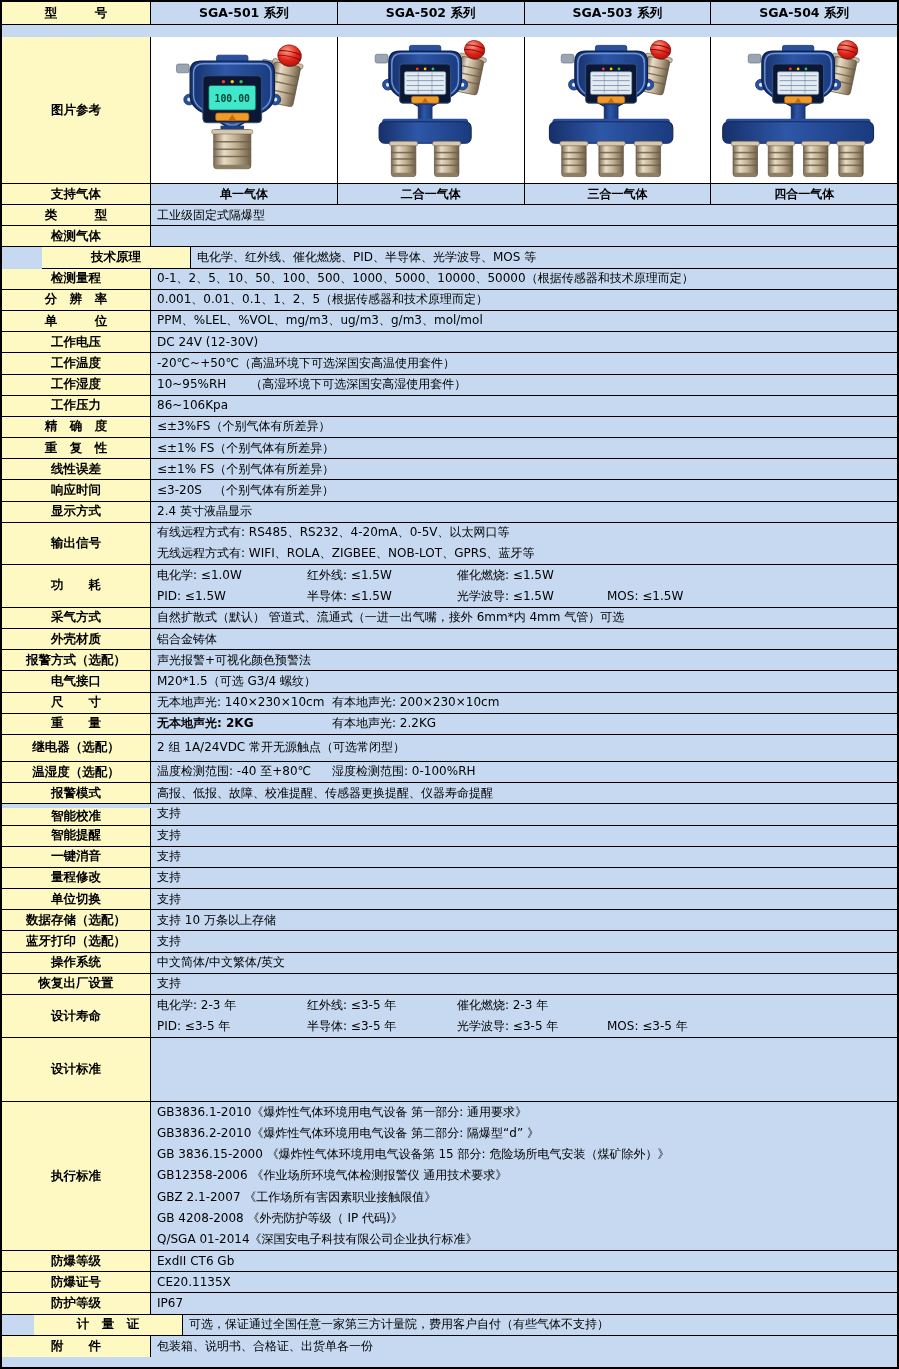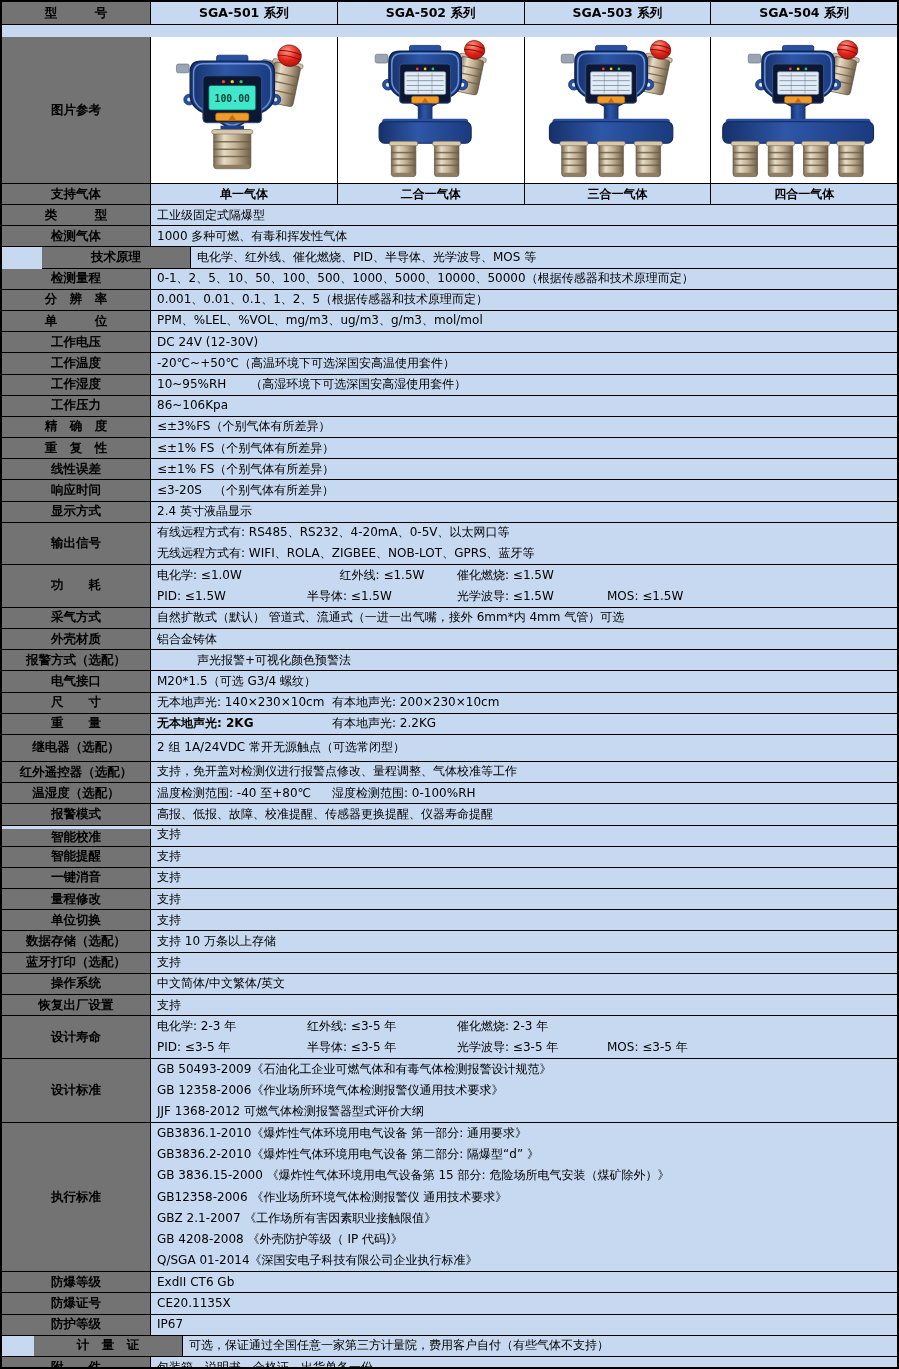--- a/index.html
+++ b/index.html
@@ -6,21 +6,21 @@
   .sheet{
     width:899px;height:1369px;box-sizing:border-box;
     border:2px solid #000;background:#C6D9F1;
     display:flex;flex-direction:column;
     font-family:"DejaVu Sans","Liberation Sans",sans-serif;
     color:#000;overflow:hidden;
   }
   .row{display:flex;border-bottom:1.5px solid #000;flex:0 0 auto;box-sizing:border-box;min-height:0;}
   .row:last-child{border-bottom:none;}
   .lcell{
-    flex:0 0 149px;max-width:149px;background:#737373;border-right:1.8px solid #000;
+    flex:0 0 149px;max-width:149px;background:#fef9c3;border-right:1.8px solid #000;
     display:flex;align-items:center;justify-content:center;
     font-weight:bold;font-size:12.5px;text-align:center;
     box-sizing:border-box;white-space:nowrap;overflow:hidden;
   }
   .vcell{flex:1;padding-left:6px;display:flex;flex-direction:column;justify-content:center;overflow:hidden;box-sizing:border-box;}
   .line{line-height:21.2px;font-size:12px;white-space:nowrap;}
   .seg{display:inline-block;vertical-align:top;}
   .mcell,.gcell{
     flex:1;border-right:1.2px solid #000;box-sizing:border-box;
     display:flex;align-items:center;justify-content:center;
@@ -335,23 +335,20 @@
     </div>
   <div id="specRows" style="display:flex;flex-direction:column;flex:1 1 auto;min-height:0;">
       <div class="row" style="height: 21.2px;">
         <div class="lcell">类　　　型</div>
         <div class="vcell">
           <div class="line">工业级固定式隔爆型</div>
         </div>
       </div>
       <div class="row" style="height: 21.2px;">
         <div class="lcell">检测气体</div>
-        <div class="vcell">
-          <div class="line">1000 多种可燃、有毒和挥发性气体</div>
-        </div>
       </div>
       <div class="row" style="height: 21.2px; margin-left: 40px;">
         <div class="lcell">技术原理</div>
         <div class="vcell">
           <div class="line">电化学、红外线、催化燃烧、PID、半导体、光学波导、MOS 等</div>
         </div>
       </div>
       <div class="row" style="height: 21.2px;">
         <div class="lcell">检测量程</div>
         <div class="vcell">
@@ -427,37 +424,37 @@
       <div class="row" style="height: 42px;">
         <div class="lcell">输出信号</div>
         <div class="vcell">
           <div class="line">有线远程方式有: RS485、RS232、4-20mA、0-5V、以太网口等</div>
           <div class="line">无线远程方式有: WIFI、ROLA、ZIGBEE、NOB-LOT、GPRS、蓝牙等</div>
         </div>
       </div>
       <div class="row" style="height: 43px;">
         <div class="lcell">功　　耗</div>
         <div class="vcell">
-          <div class="line"><span class="seg" style="width: 150px;">电化学: ≤1.0W</span><span class="seg" style="width: 150px; text-align: center;">红外线: ≤1.5W</span><span class="seg">催化燃烧: ≤1.5W</span></div>
+          <div class="line"><span class="seg" style="width: 150px;">电化学: ≤1.0W</span><span class="seg" style="width: 150px;">红外线: ≤1.5W</span><span class="seg">催化燃烧: ≤1.5W</span></div>
           <div class="line"><span class="seg" style="width: 150px;">PID: ≤1.5W</span><span class="seg" style="width: 150px;">半导体: ≤1.5W</span><span class="seg" style="width: 150px;">光学波导: ≤1.5W</span><span class="seg">MOS: ≤1.5W</span></div>
         </div>
       </div>
       <div class="row" style="height: 21.2px;">
         <div class="lcell">采气方式</div>
         <div class="vcell">
           <div class="line">自然扩散式（默认） 管道式、流通式（一进一出气嘴，接外 6mm*内 4mm 气管）可选</div>
         </div>
       </div>
       <div class="row" style="height: 21.2px;">
         <div class="lcell">外壳材质</div>
         <div class="vcell">
           <div class="line">铝合金铸体</div>
         </div>
       </div>
-      <div class="row" style="height: 21.2px; gap: 40px;">
+      <div class="row" style="height: 21.2px;">
         <div class="lcell">报警方式（选配）</div>
         <div class="vcell">
           <div class="line">声光报警+可视化颜色预警法</div>
         </div>
       </div>
       <div class="row" style="height: 21.2px;">
         <div class="lcell">电气接口</div>
         <div class="vcell">
           <div class="line">M20*1.5（可选 G3/4 螺纹）</div>
         </div>
@@ -474,26 +471,20 @@
           <div class="line"><span class="seg" style="width: 175px; font-weight: bold;">无本地声光: 2KG</span><span class="seg">有本地声光: 2.2KG</span></div>
         </div>
       </div>
       <div class="row" style="height: 27px;">
         <div class="lcell">继电器（选配）</div>
         <div class="vcell">
           <div class="line">2 组 1A/24VDC 常开无源触点（可选常闭型）</div>
         </div>
       </div>
       <div class="row" style="height: 21.2px;">
-        <div class="lcell">红外遥控器（选配）</div>
-        <div class="vcell">
-          <div class="line">支持，免开盖对检测仪进行报警点修改、量程调整、气体校准等工作</div>
-        </div>
-      </div>
-      <div class="row" style="height: 21.2px;">
         <div class="lcell">温湿度（选配）</div>
         <div class="vcell">
           <div class="line"><span class="seg" style="width: 175px;">温度检测范围: -40 至+80℃</span><span class="seg">湿度检测范围: 0-100%RH</span></div>
         </div>
       </div>
       <div class="row" style="height: 21.2px;">
         <div class="lcell">报警模式</div>
         <div class="vcell">
           <div class="line">高报、低报、故障、校准提醒、传感器更换提醒、仪器寿命提醒</div>
         </div>
@@ -554,25 +545,20 @@
       </div>
       <div class="row" style="height: 43px;">
         <div class="lcell">设计寿命</div>
         <div class="vcell">
           <div class="line"><span class="seg" style="width: 150px;">电化学: 2-3 年</span><span class="seg" style="width: 150px;">红外线: ≤3-5 年</span><span class="seg">催化燃烧: 2-3 年</span></div>
           <div class="line"><span class="seg" style="width: 150px;">PID: ≤3-5 年</span><span class="seg" style="width: 150px;">半导体: ≤3-5 年</span><span class="seg" style="width: 150px;">光学波导: ≤3-5 年</span><span class="seg">MOS: ≤3-5 年</span></div>
         </div>
       </div>
       <div class="row" style="height: 64px;">
         <div class="lcell">设计标准</div>
-        <div class="vcell">
-          <div class="line">GB 50493-2009《石油化工企业可燃气体和有毒气体检测报警设计规范》</div>
-          <div class="line">GB 12358-2006《作业场所环境气体检测报警仪通用技术要求》</div>
-          <div class="line">JJF 1368-2012 可燃气体检测报警器型式评价大纲</div>
-        </div>
       </div>
       <div class="row" style="height: 149px;">
         <div class="lcell">执行标准</div>
         <div class="vcell">
           <div class="line">GB3836.1-2010《爆炸性气体环境用电气设备 第一部分: 通用要求》</div>
           <div class="line">GB3836.2-2010《爆炸性气体环境用电气设备 第二部分: 隔爆型“d” 》</div>
           <div class="line">GB 3836.15-2000 《爆炸性气体环境用电气设备第 15 部分: 危险场所电气安装（煤矿除外）》</div>
           <div class="line">GB12358-2006 《作业场所环境气体检测报警仪 通用技术要求》</div>
           <div class="line">GBZ 2.1-2007 《工作场所有害因素职业接触限值》</div>
           <div class="line">GB 4208-2008 《外壳防护等级（ IP 代码)》</div>

